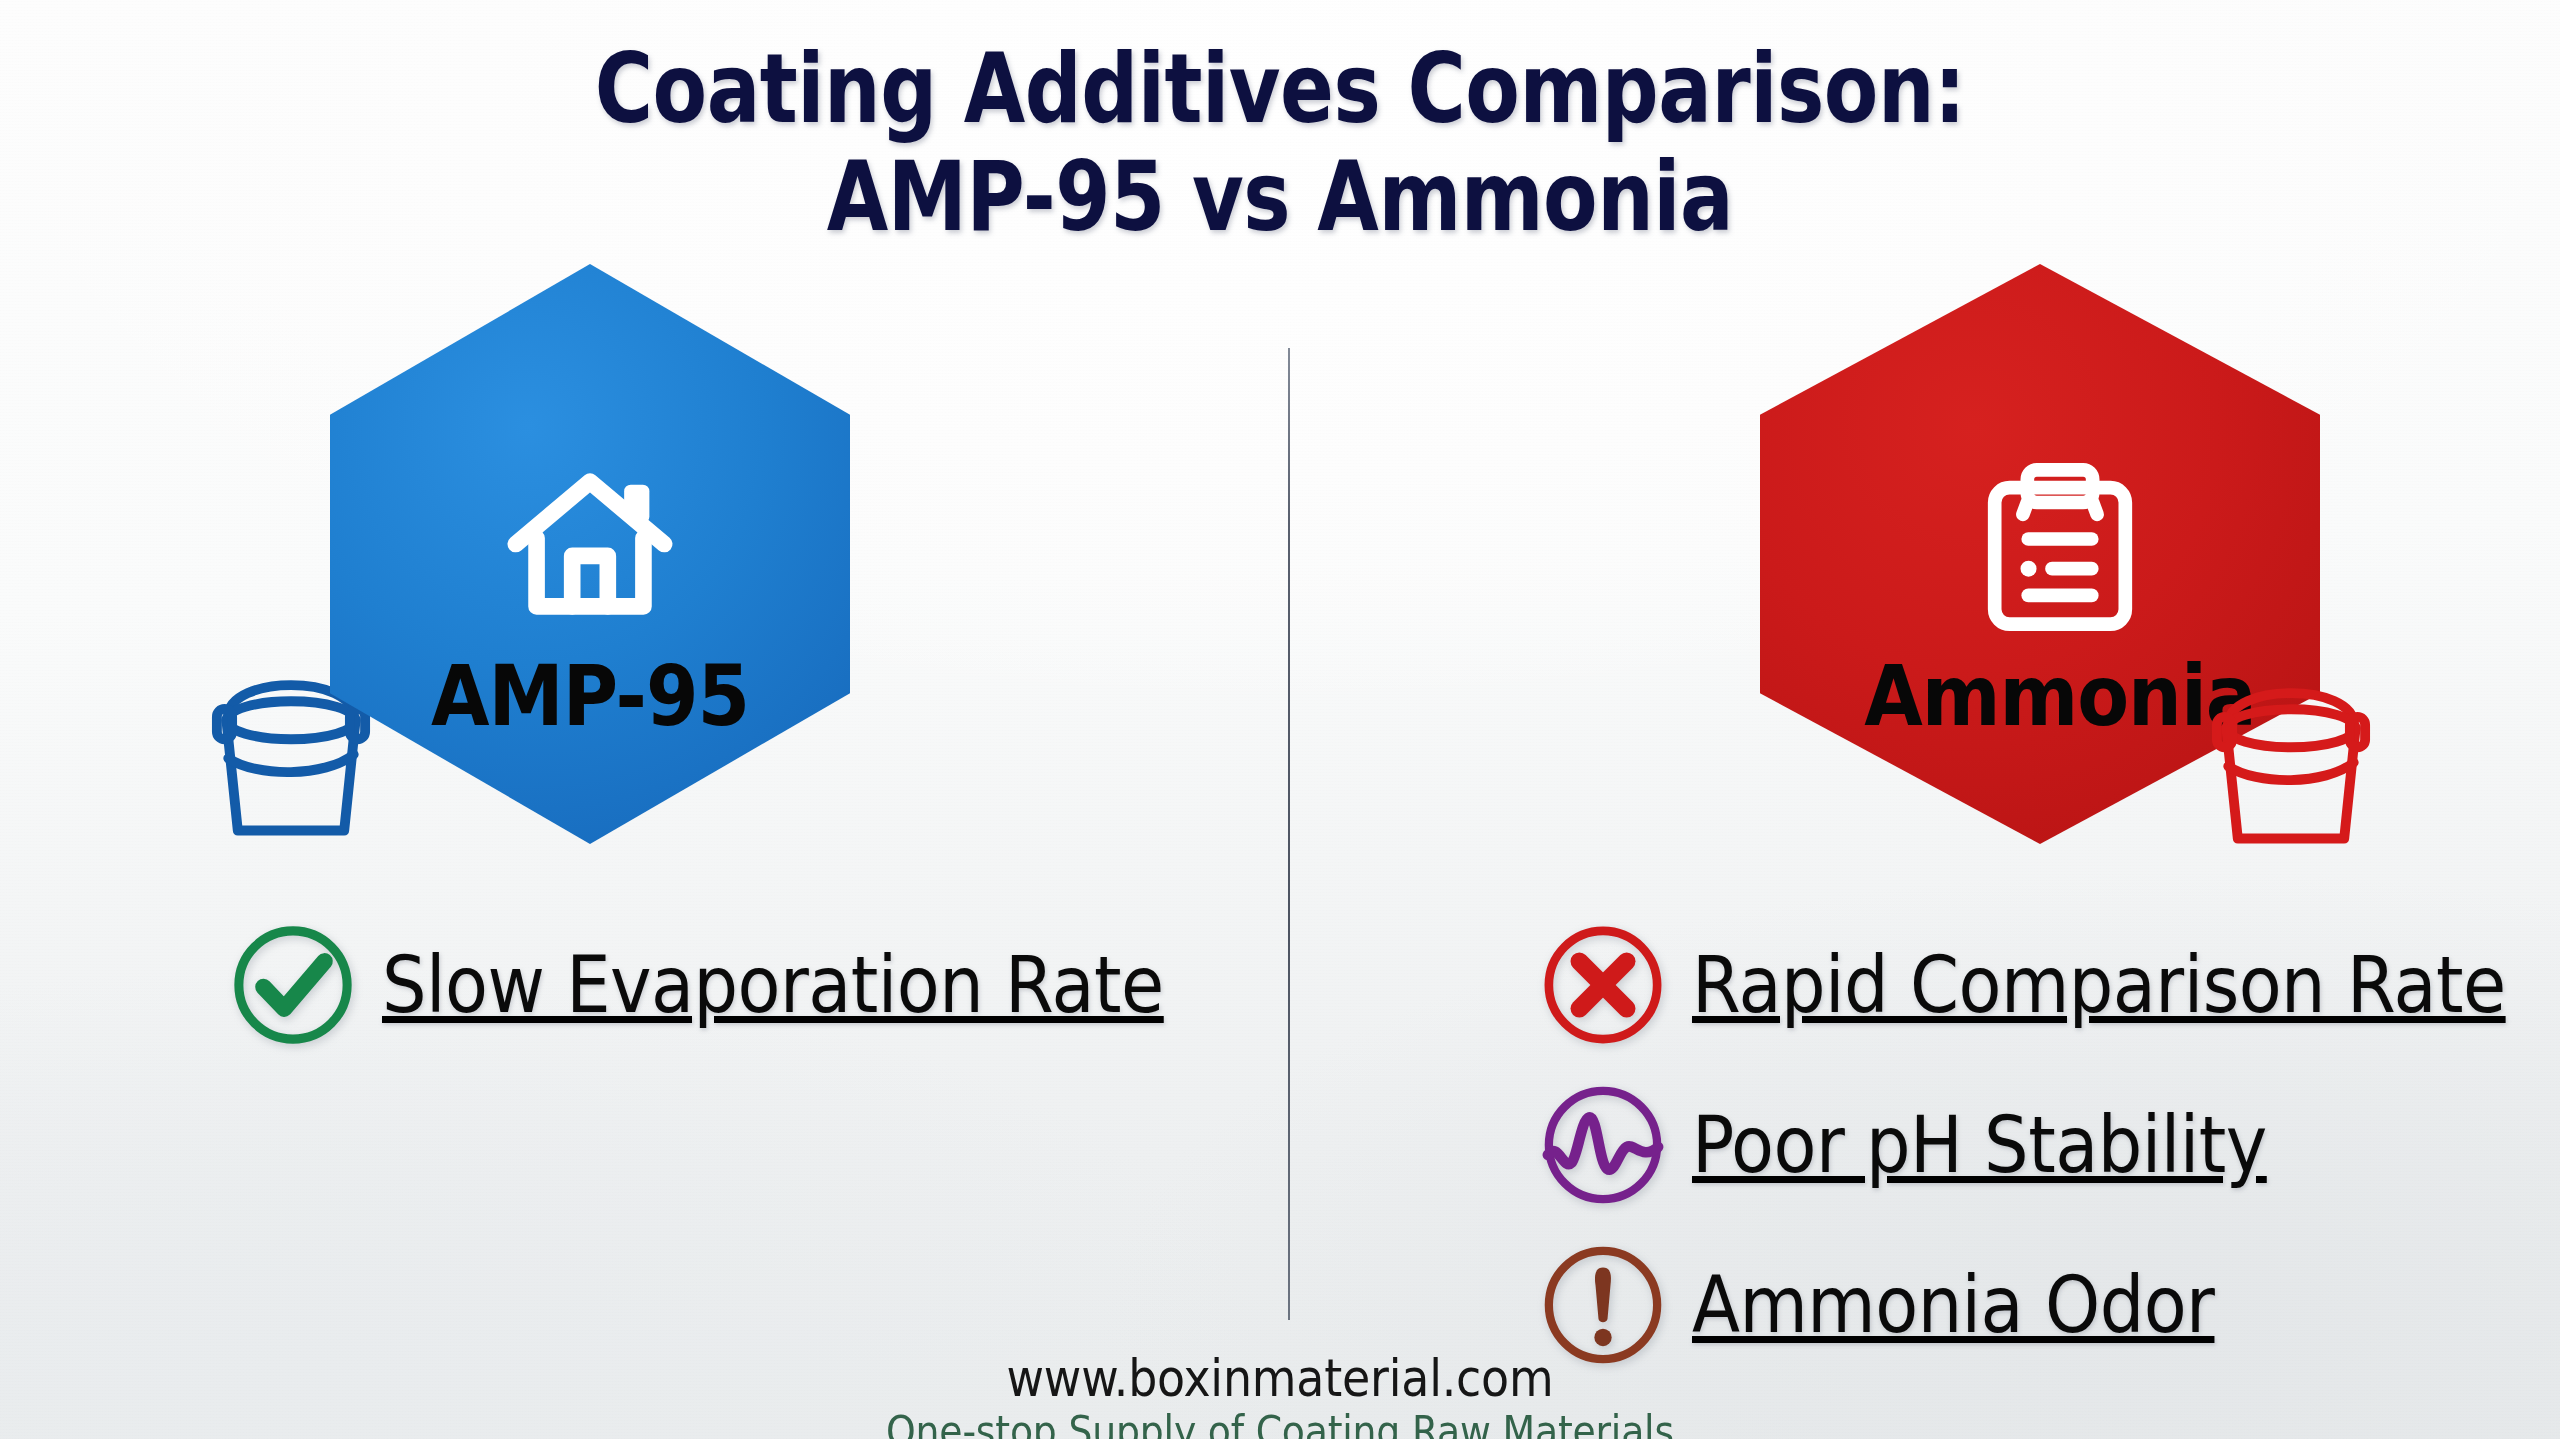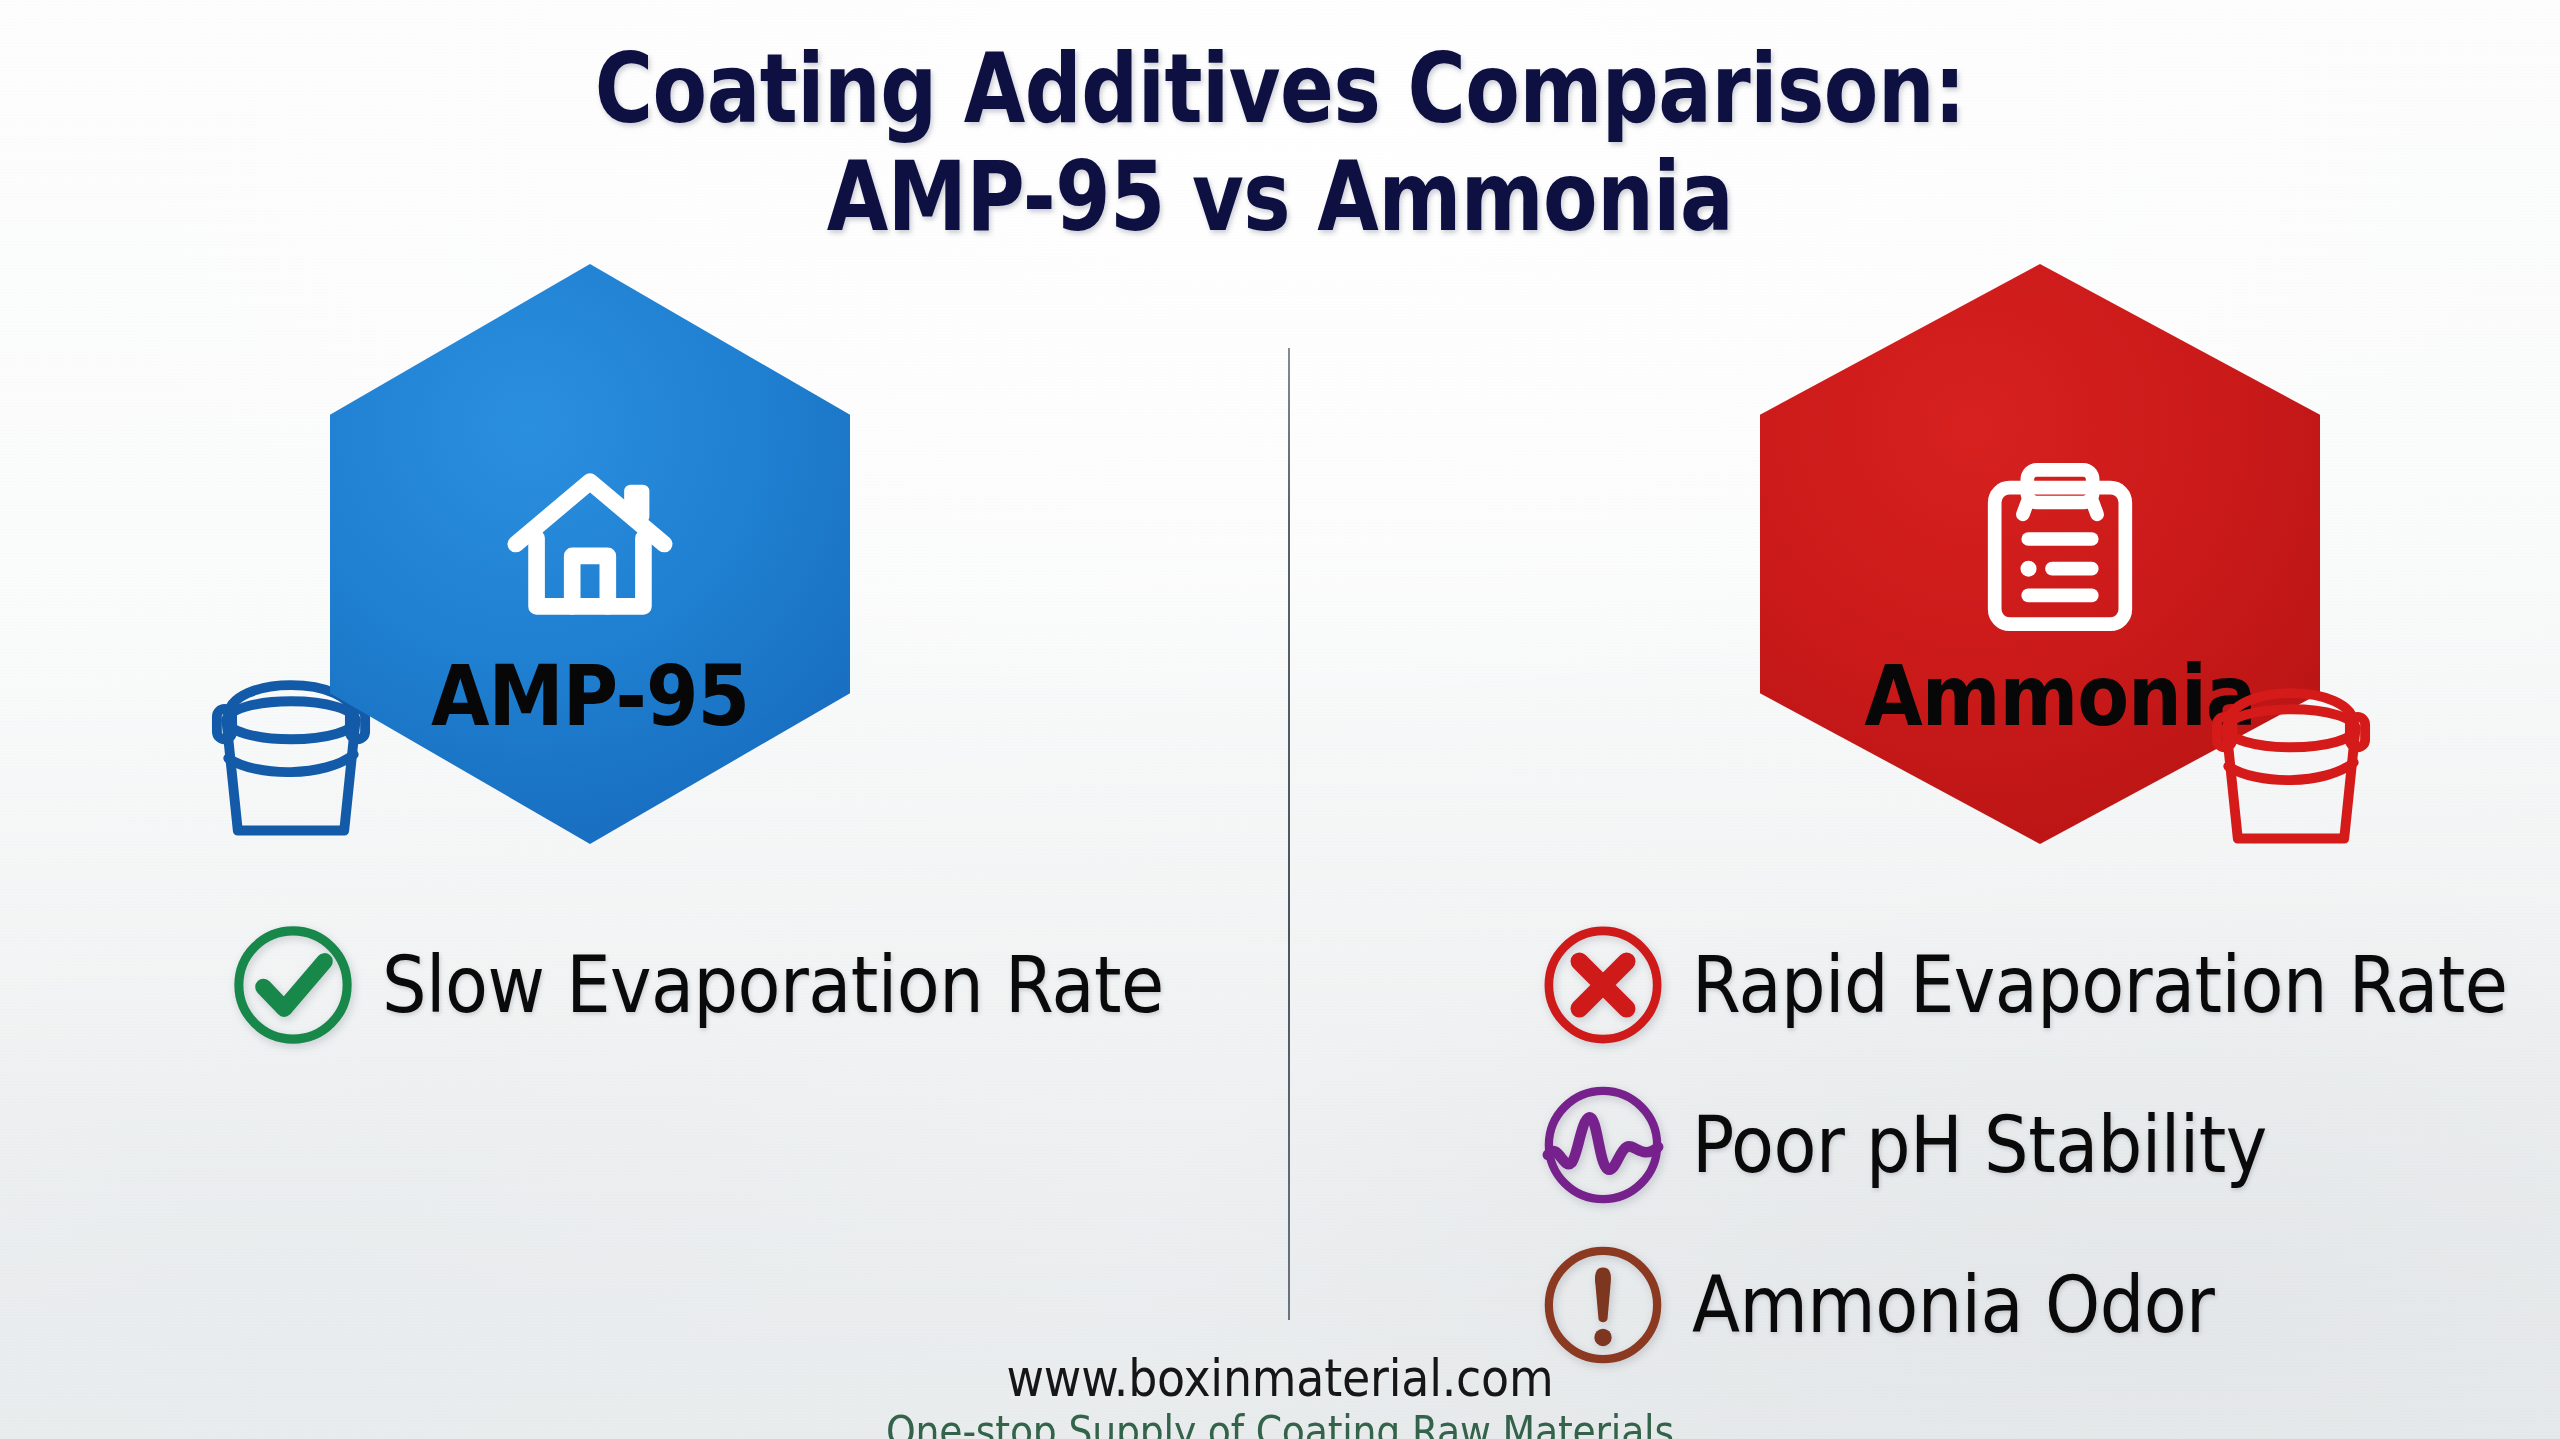--- a/index.html
+++ b/index.html
@@ -111,20 +111,21 @@
     width: 2px;
     height: 972px;
     background: linear-gradient(180deg, #6d7686 0%, #3c4455 18%, #2f3747 60%, #555e6d 100%);
     opacity: .85;
   }
 
   
   .col {
     position: absolute;
     width: 1180px;
+    text-decoration: underline;
   }
   #col-left  { left: 230px;  top: 905px; }
   #col-right { left: 1540px; top: 905px; }
 
   .feat {
     display: flex;
     align-items: center;
     height: 160px;
   }
   .feat-ico {
@@ -255,21 +256,21 @@
   <div id="col-right" class="col">
 
     <div class="feat">
       <svg class="feat-ico" viewBox="0 0 64 64" aria-hidden="true">
         <circle cx="32" cy="32" r="27.5" fill="none" stroke="#cf1a1a" stroke-width="4.4"></circle>
         <g fill="none" stroke="#cf1a1a" stroke-width="9" stroke-linecap="round">
           <path d="M20 20 L44 44"></path>
           <path d="M44 20 L20 44"></path>
         </g>
       </svg>
-      <div class="feat-txt">Rapid Evaporation Rate</div>
+      <div class="feat-txt">Rapid Comparison Rate</div>
     </div>
 
     <div class="feat">
       <svg class="feat-ico" viewBox="0 0 64 64" aria-hidden="true">
         <circle cx="32" cy="32" r="27.5" fill="none" stroke="#76218c" stroke-width="4.2"></circle>
         <path d="M4 37 C9 30, 12 45, 16 41 C19 38, 21 19, 25 18 C29 17, 30 41, 34 44 C38 47, 40 35, 44 33 C48 31, 52 40, 60 33" fill="none" stroke="#76218c" stroke-width="5.4" stroke-linecap="round" stroke-linejoin="round"></path>
       </svg>
       <div class="feat-txt">Poor pH Stability</div>
     </div>
 

